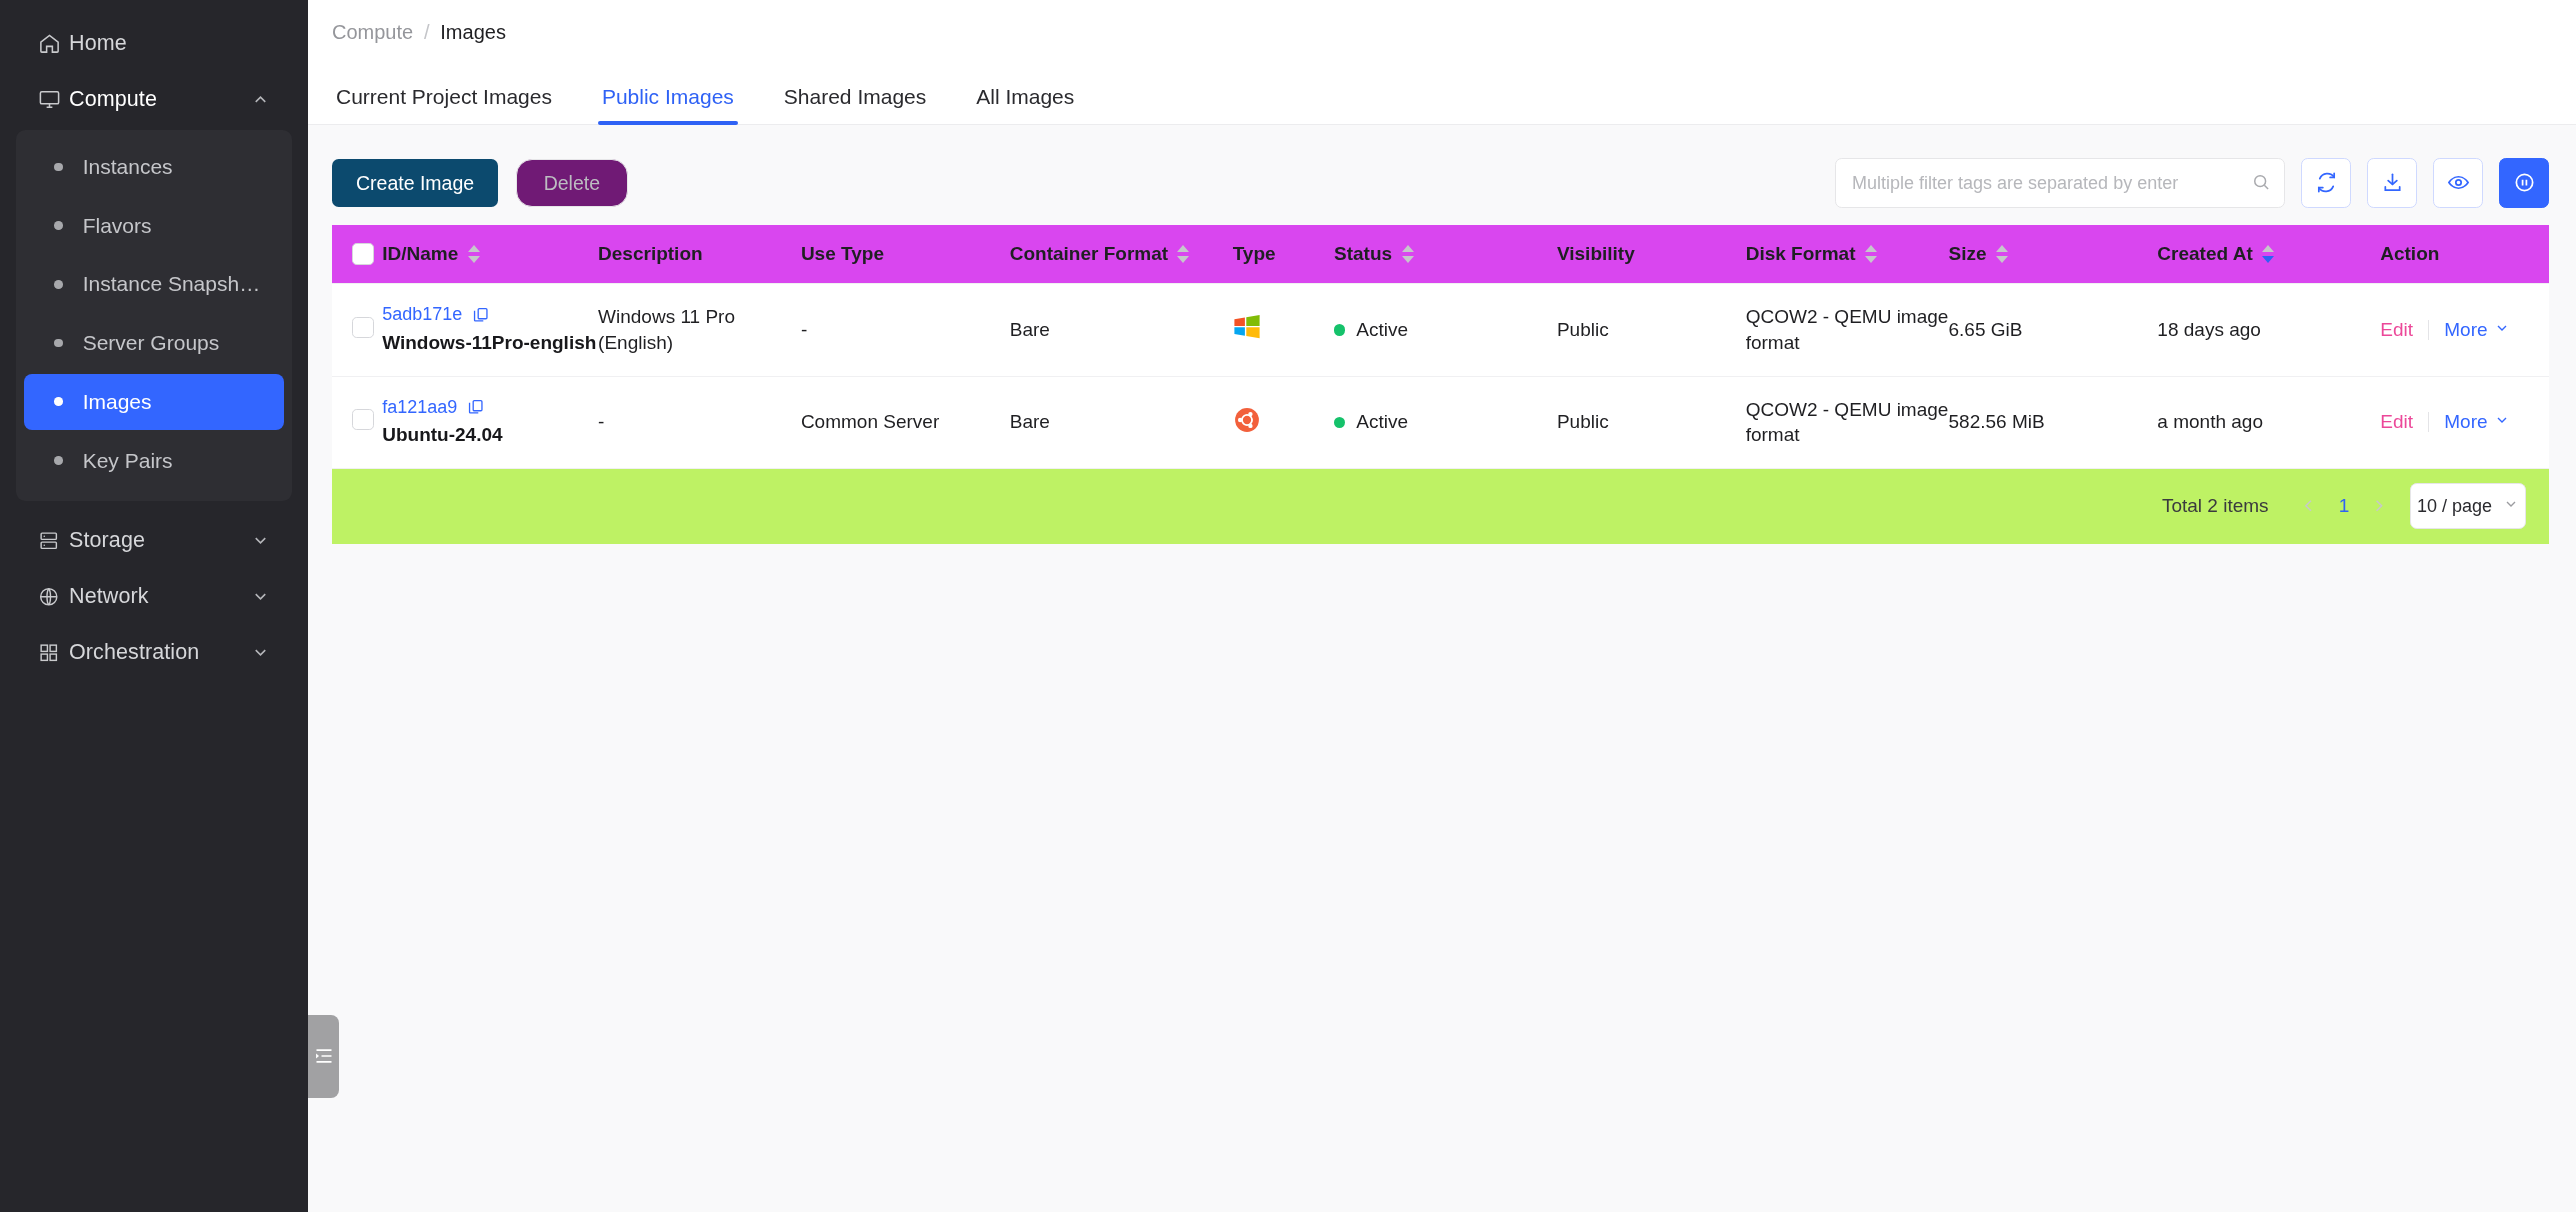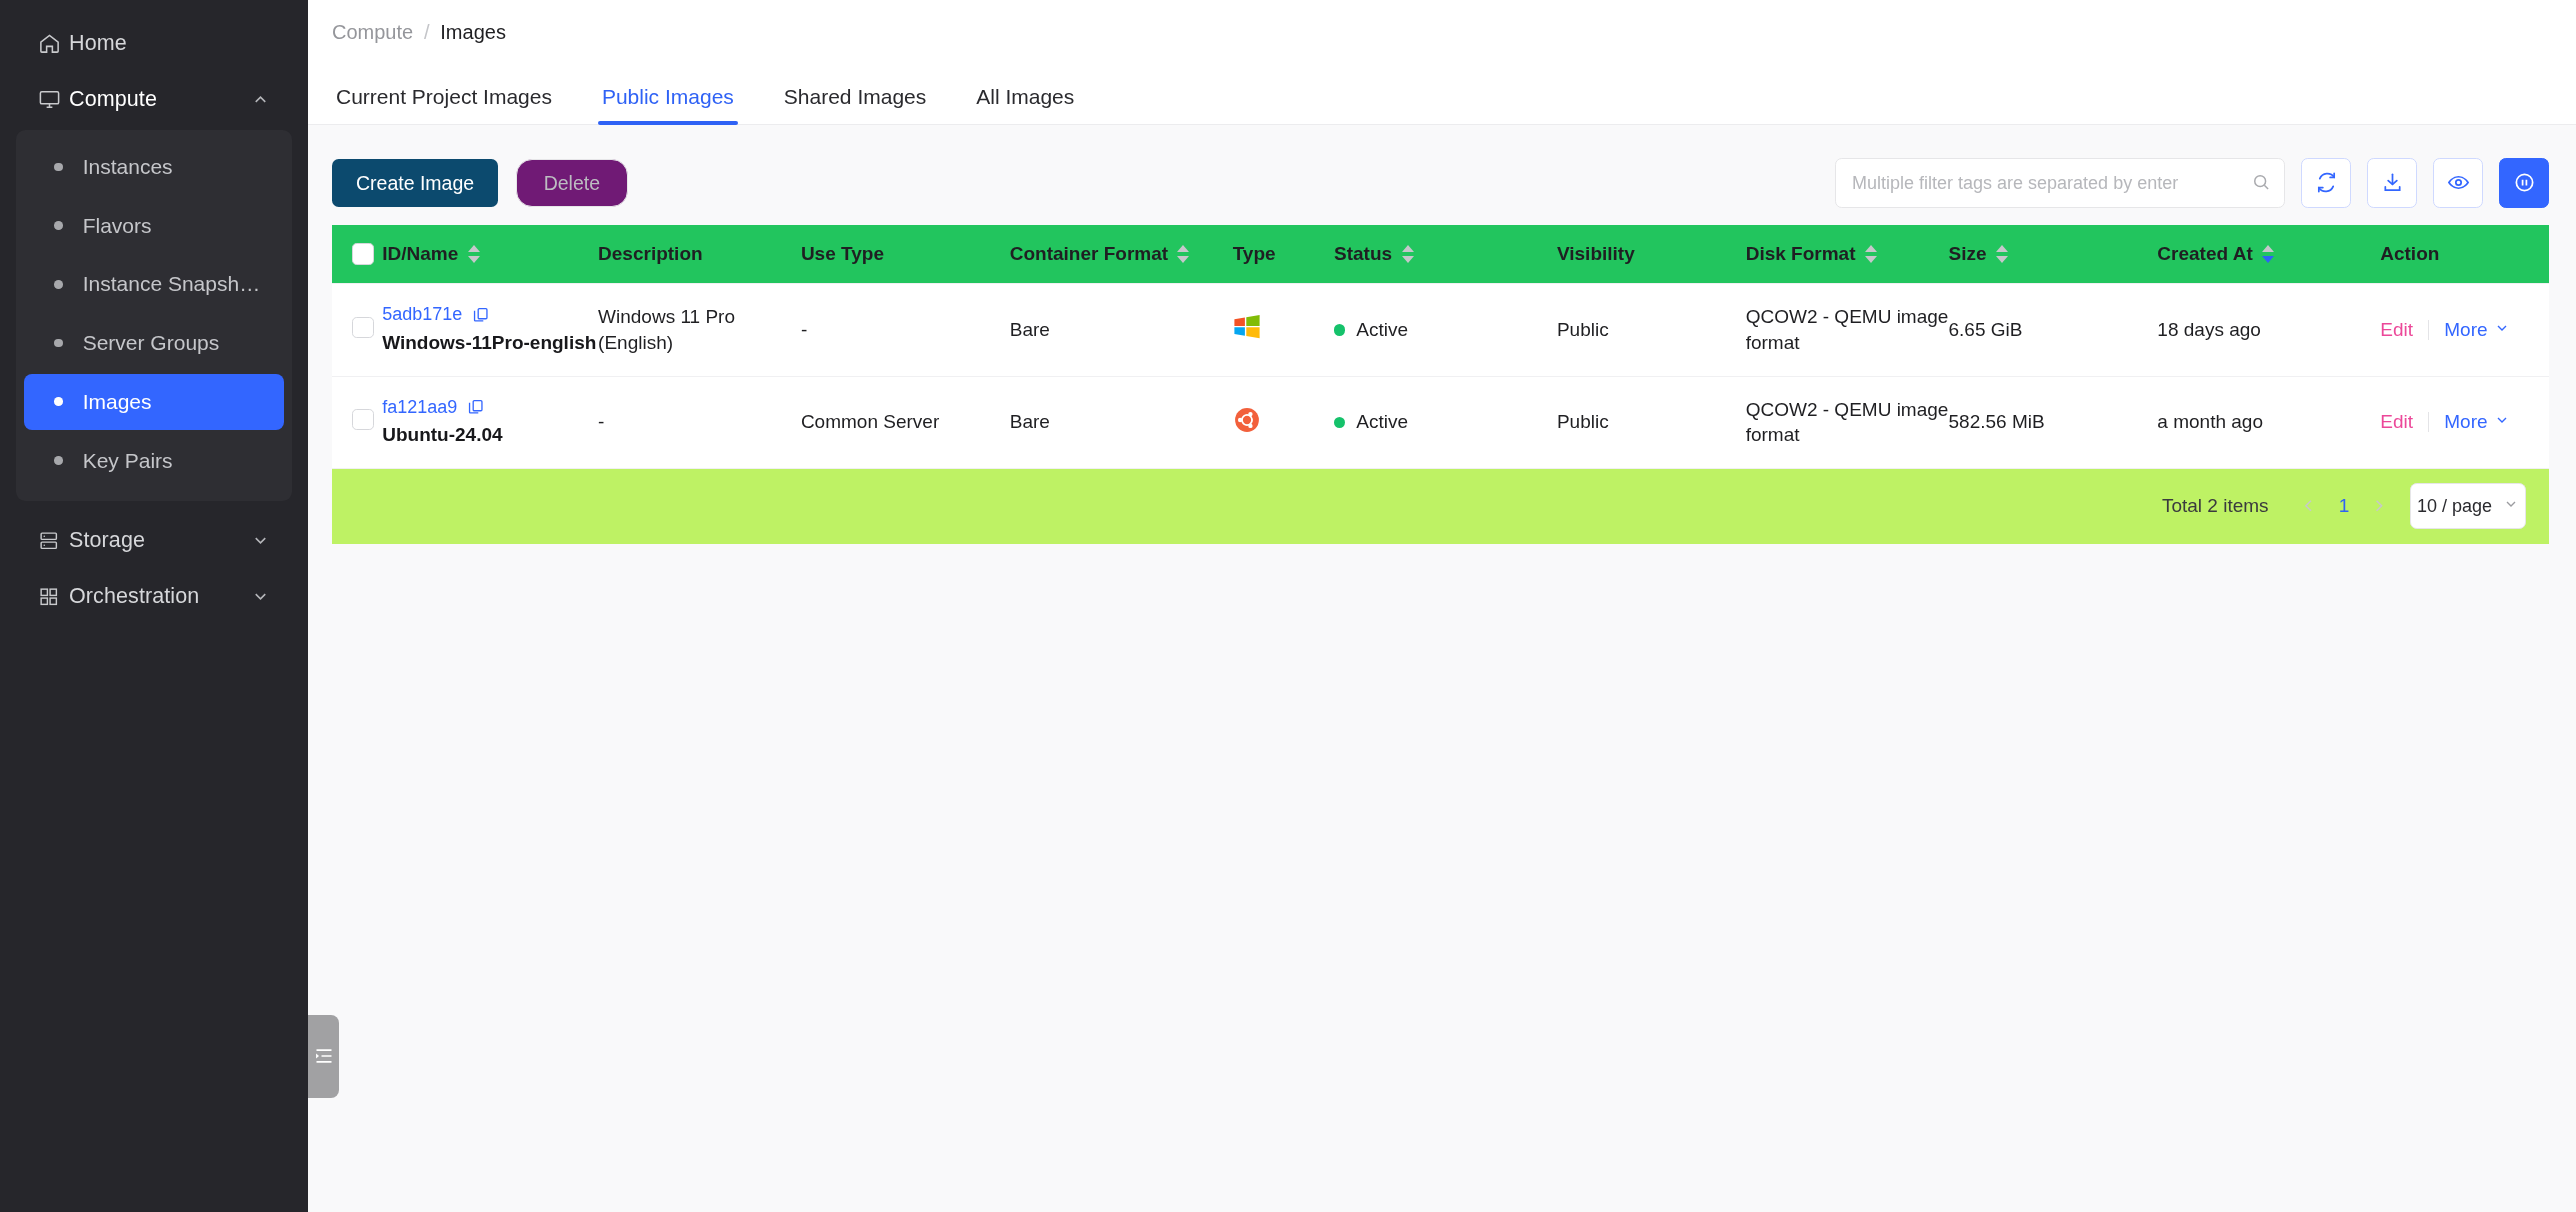--- a/index.html
+++ b/index.html
@@ -125,21 +125,21 @@
     border: 1.3px solid #cfd9ff; border-radius: 6.7px;
     background: #ffffff; color: #3366ff;
     display: flex; align-items: center; justify-content: center; cursor: pointer;
   }
   .icon-btn.filled { background: #3366ff; border-color: #3366ff; color: #ffffff; }
 
   
   .table-card { margin-top: 10.8px; background: #ffffff; }
   .tbl { width: 100%; border-collapse: collapse; table-layout: fixed; }
   .tbl thead th {
-    background: #22c55e; text-align: left;
+    background: #d946ef; text-align: left;
     font-size: 19px; color: #1f1f22; font-weight: bold;
     height: 59px; padding: 0 0 0 0; vertical-align: middle;
     border-bottom: 1.3px solid #f0f0f2;
   }
   .th-inner { display: flex; align-items: center; }
   .sorter { display: inline-flex; flex-direction: column; margin-left: 9.4px; line-height: 0; }
   .sorter i { display: block; width: 0; height: 0; border-left: 6px solid transparent; border-right: 6px solid transparent; }
   .sorter i.up { border-bottom: 7.4px solid #c6c7cb; margin-bottom: 3.4px; }
   .sorter i.down { border-top: 7.4px solid #c6c7cb; }
   .sorter.desc i.down { border-top-color: #2f62f5; }
@@ -255,20 +255,34 @@
           </svg>
         </span>
         <span class="nt-label">Storage</span>
         <span class="nt-caret">
           <svg width="19" height="19" viewBox="0 0 24 24" fill="none" stroke="currentColor" stroke-width="2">
               <path d="M6 9l6 6 6-6"></path>
             </svg>
         </span>
       </div>
 
+      <div class="nav-top">
+        <span class="nt-icon">
+          <svg width="21.5" height="21.5" viewBox="0 0 24 24" fill="none" stroke="currentColor" stroke-width="1.6">
+            <circle cx="12" cy="12" r="9"></circle>
+            <path d="M3 12h18M12 3c2.6 3 2.6 15 0 18M12 3c-2.6 3-2.6 15 0 18"></path>
+          </svg>
+        </span>
+        <span class="nt-label">Network</span>
+        <span class="nt-caret">
+          <svg width="19" height="19" viewBox="0 0 24 24" fill="none" stroke="currentColor" stroke-width="2">
+              <path d="M6 9l6 6 6-6"></path>
+            </svg>
+        </span>
+      </div>
 
       <div class="nav-top">
         <span class="nt-icon">
           <svg width="21.5" height="21.5" viewBox="0 0 24 24" fill="none" stroke="currentColor" stroke-width="1.6">
             <rect x="3.5" y="3.5" width="7" height="7"></rect>
               <rect x="13.5" y="3.5" width="7" height="7"></rect>
             <rect x="3.5" y="13.5" width="7" height="7"></rect>
               <rect x="13.5" y="13.5" width="7" height="7"></rect>
           </svg>
         </span>

